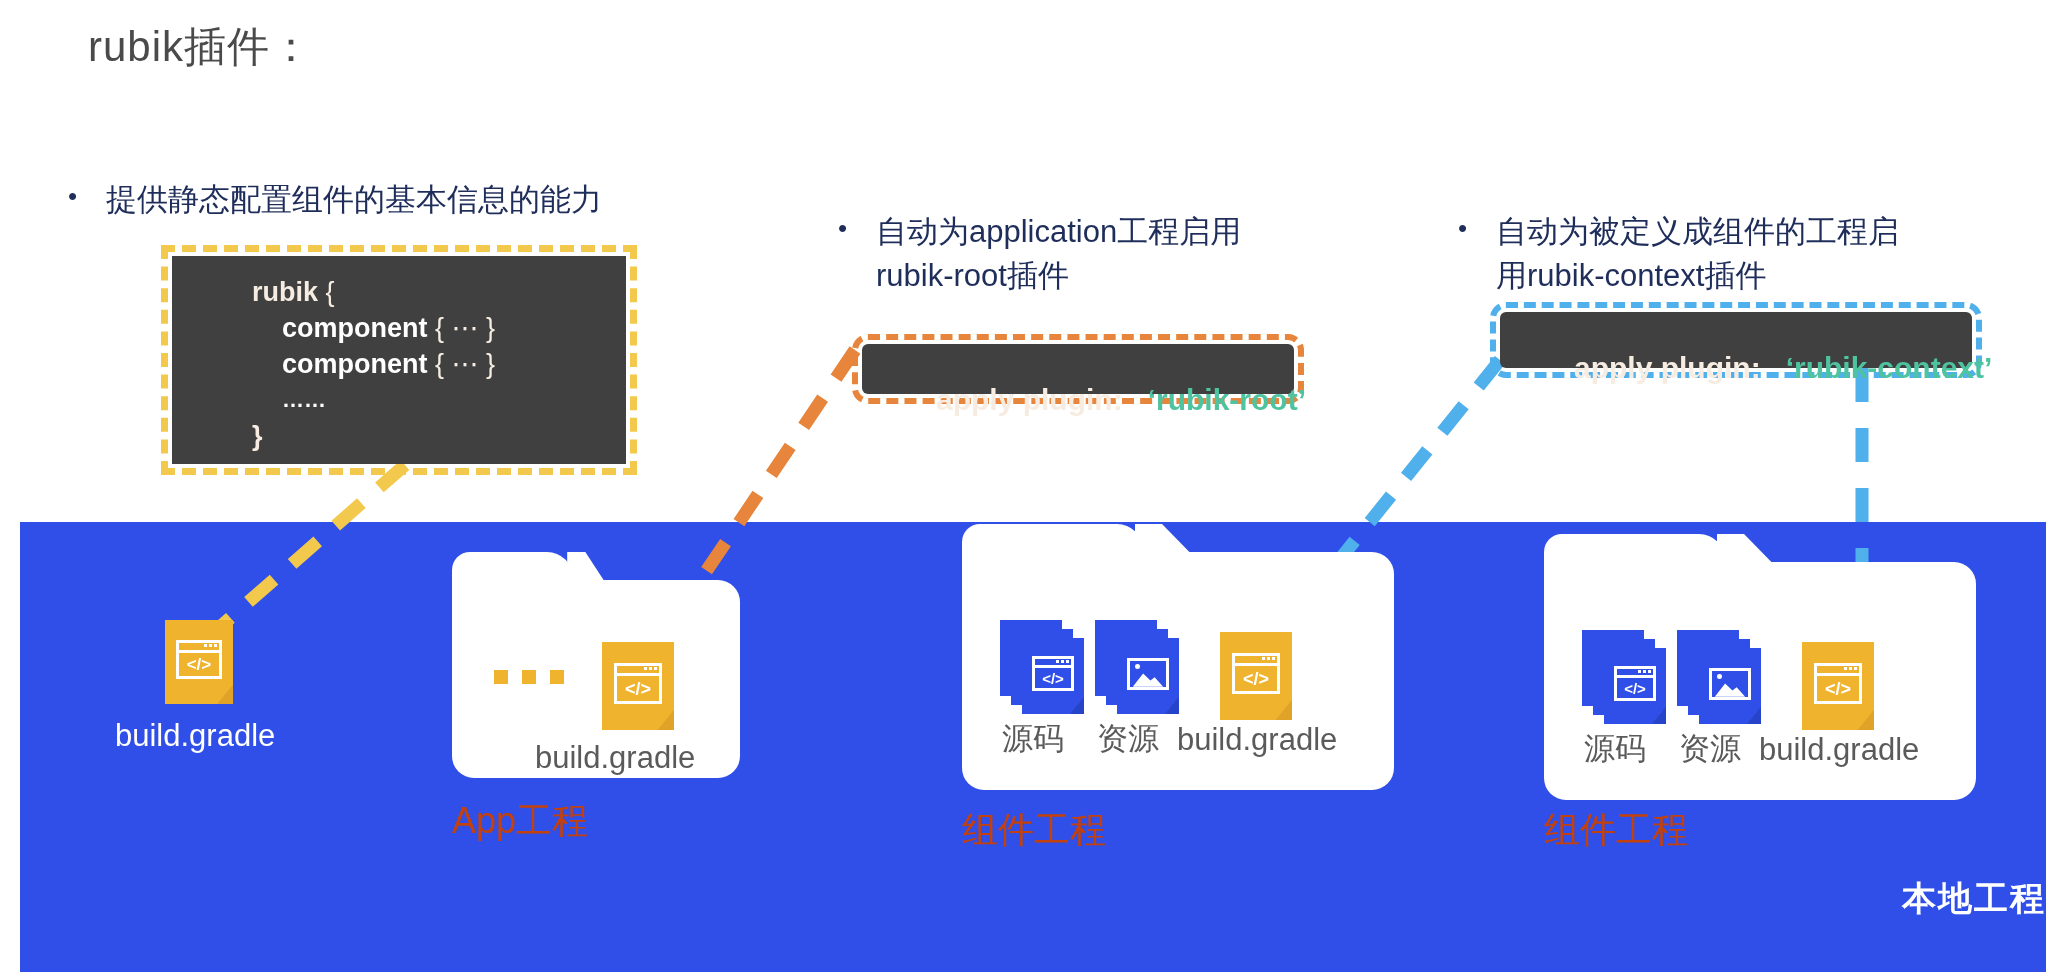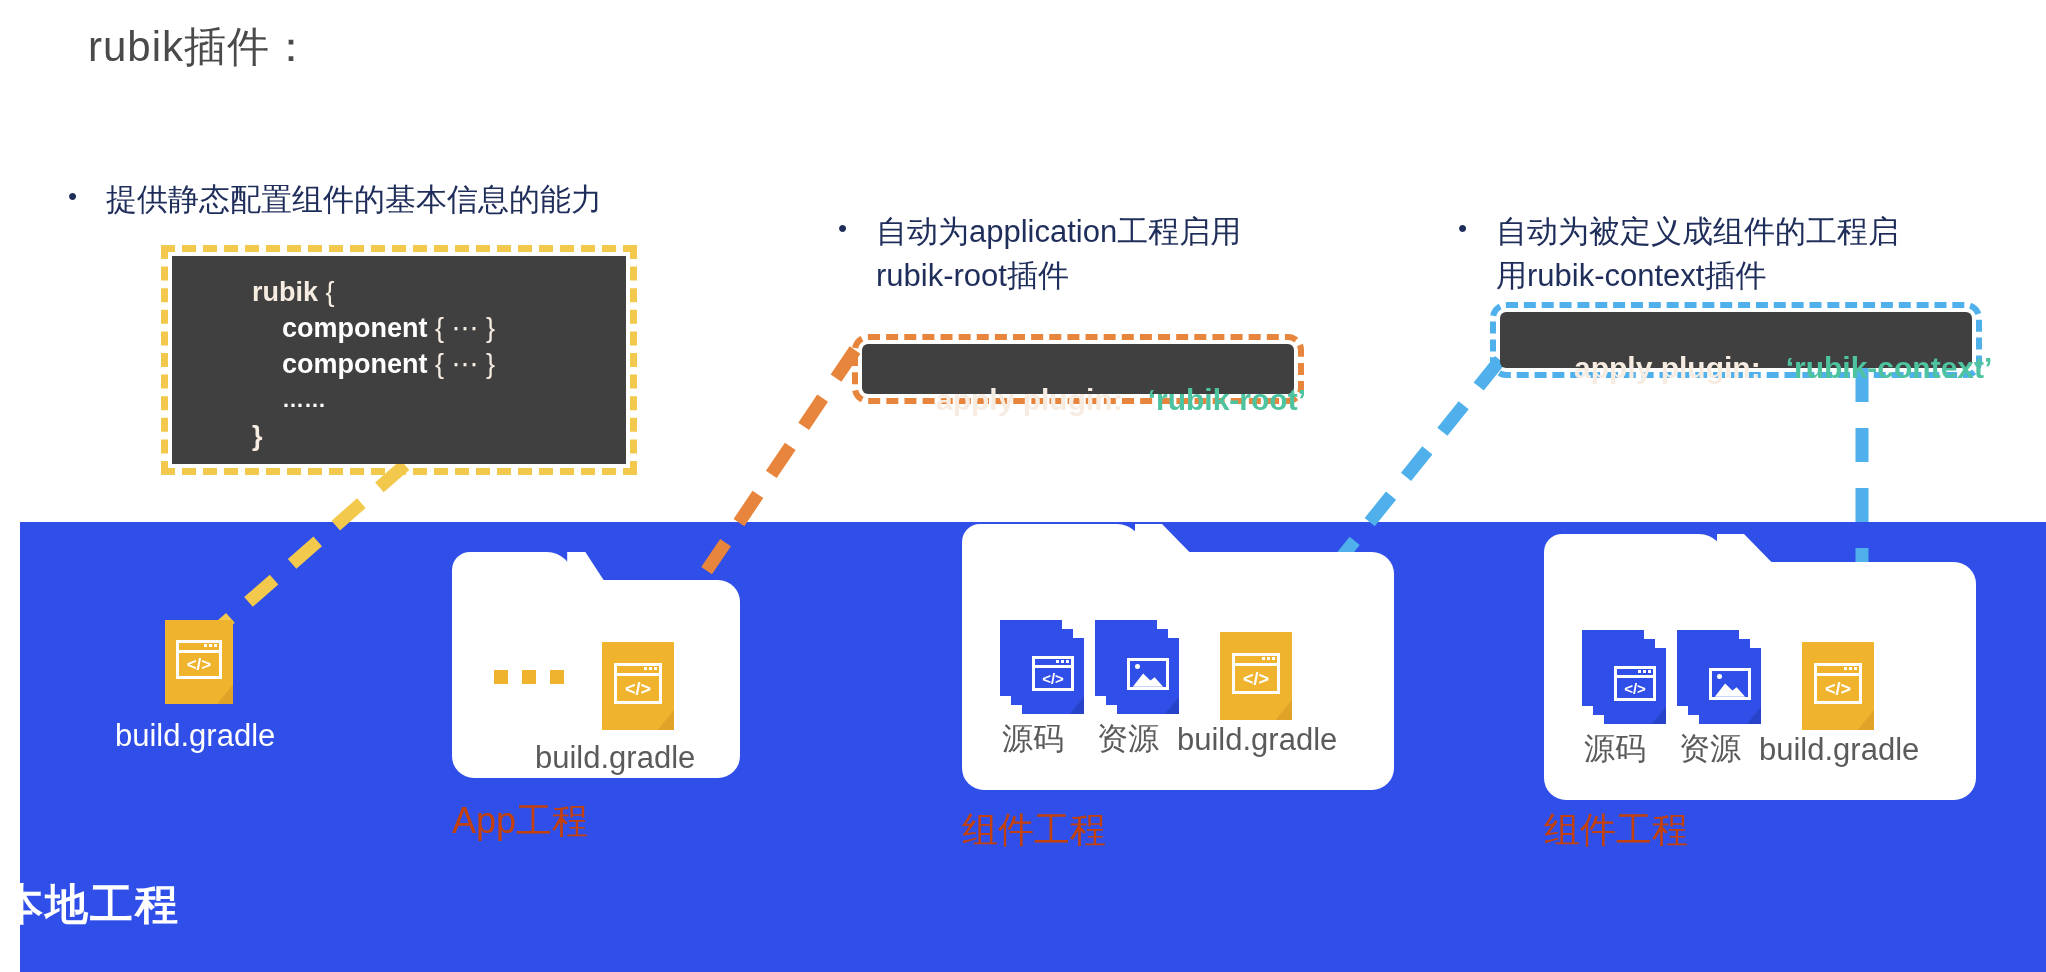--- a/index.html
+++ b/index.html
@@ -44,22 +44,22 @@
     color:#f7ece2;font-weight:bold;font-size:30px;white-space:pre;line-height:1;
   }
   .plugline .plug{color:#4ec3a0;}
 
   
   .panel{
     position:absolute;left:20px;top:522px;width:2026px;height:450px;
     background:#2f4fe8;
   }
   .panel-title{
-    position:absolute;left:0;right:0;top:876px;text-align:left;
-    color:#ffffff;font-weight:bold;font-size:43px;letter-spacing:2px;
+    position:absolute;left:0;right:0;top:876px;text-align:right;
+    color:#ffffff;font-weight:bold;font-size:34px;letter-spacing:2px;
   }
 
   
   .folder{
     position:absolute;background:#ffffff;
     border-radius:0 22px 22px 22px;
   }
   .folder .tab{
     position:absolute;left:0;top:-28px;width:42%;height:34px;
     background:#ffffff;border-radius:18px 26px 0 0;

